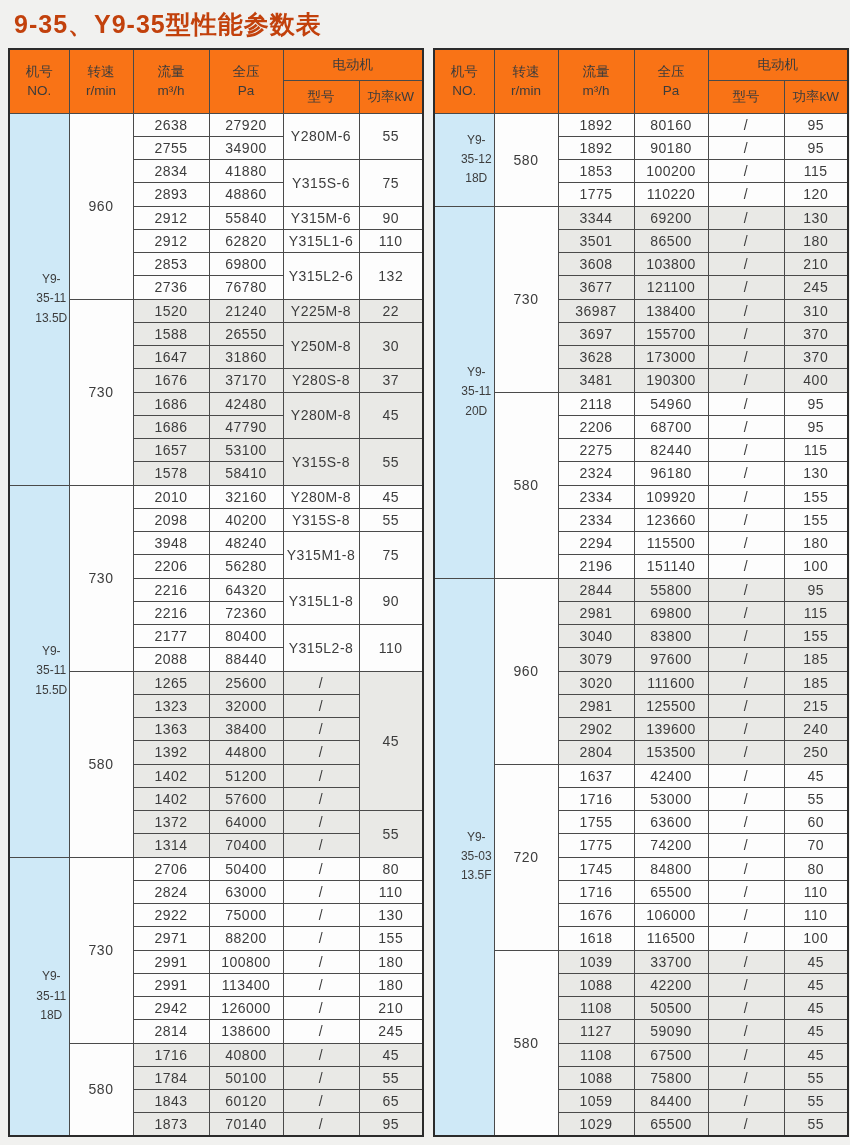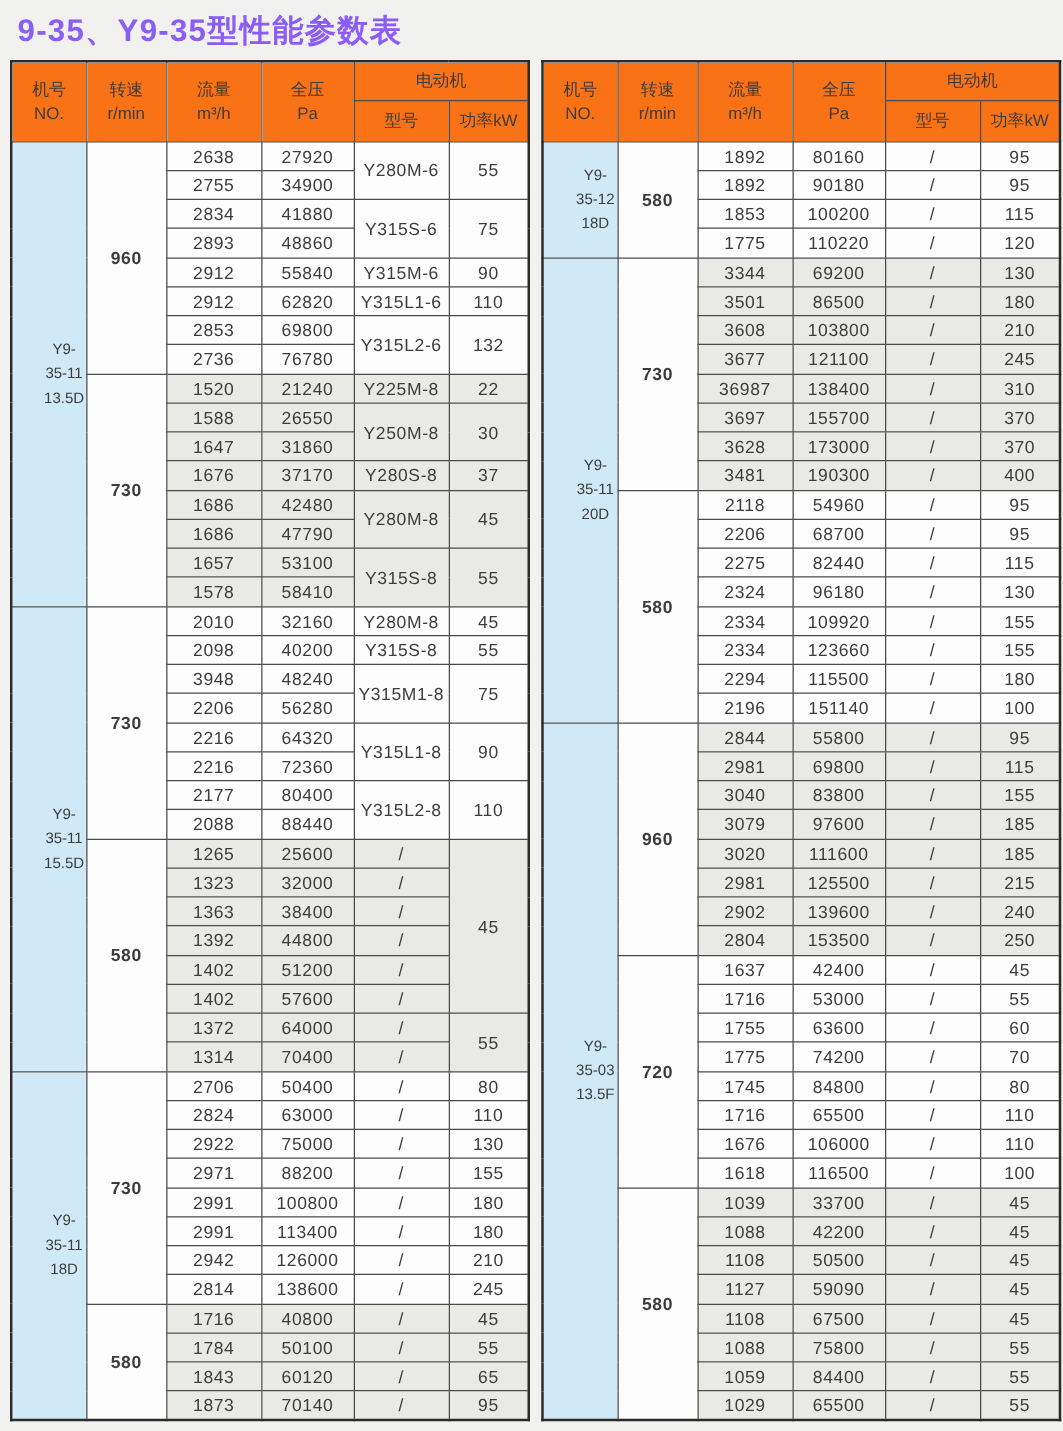--- a/index.html
+++ b/index.html
@@ -6,21 +6,21 @@
   html, body { margin: 0; padding: 0; }
   body {
     width: 850px; height: 1145px;
     background: #f1f1ef;
     font-family: "Liberation Sans", "DejaVu Sans", sans-serif;
     position: relative;
     -webkit-font-smoothing: antialiased;
   }
   .page-title {
     position: absolute; left: 14px; top: 8px;
-    font-size: 25px; font-weight: bold; color: #8b5cf6;
+    font-size: 25px; font-weight: bold; color: #c2410c;
     letter-spacing: 1px;
     white-space: nowrap;
   }
   table.ptable {
     position: absolute; top: 48px;
     width: 414px; height: 1089px;
     border-collapse: collapse; table-layout: fixed;
     background: #fdfdfd;
     border: 2px solid #2b2b2b;
   }
@@ -46,21 +46,21 @@
     background: #fdfdfd;
     letter-spacing: 0.5px;
   }
   .ptable tbody td.no-cell {
     background: #cfe9f7;
     font-size: 12px;
     line-height: 1.6;
     letter-spacing: 0;
     padding-left: 24px;
   }
-  .ptable tbody td.speed-cell { background: #fdfdfd; font-weight: bold; }
+  .ptable tbody td.speed-cell { background: #fdfdfd; }
   .ptable tbody td.shaded { background: #e9e9e6; }
 </style>
 </head>
 <body>
 
 <div class="page-title">9-35、Y9-35型性能参数表</div>
 
 <table class="ptable" id="table-0">
   <colgroup>
     <col style="width:60px">

